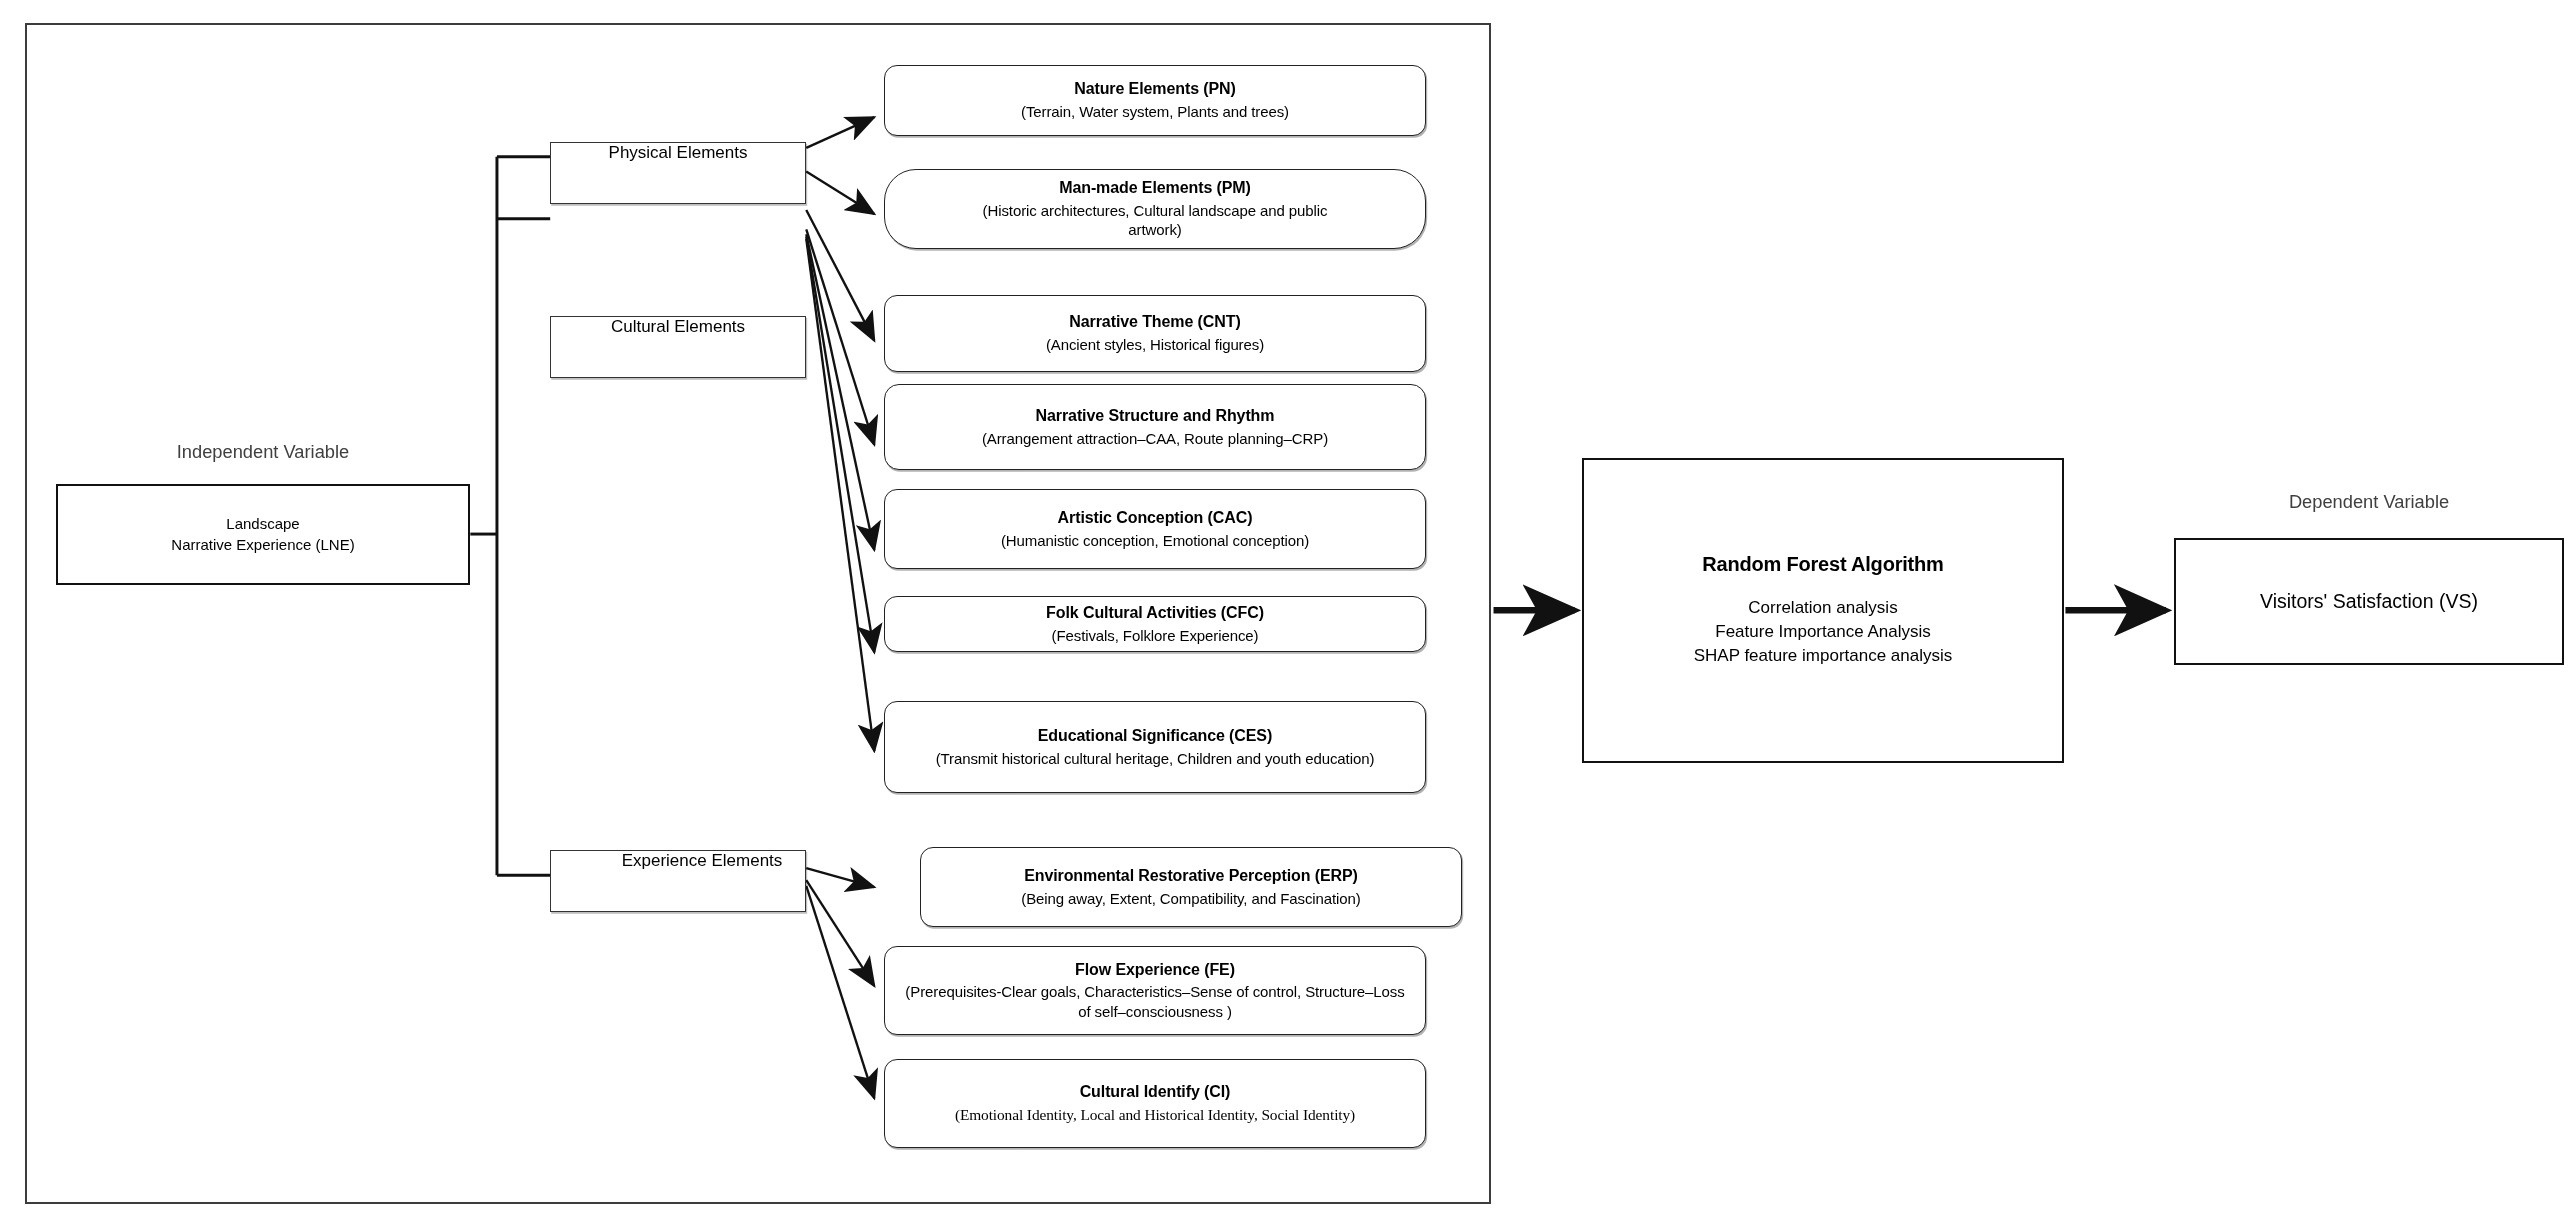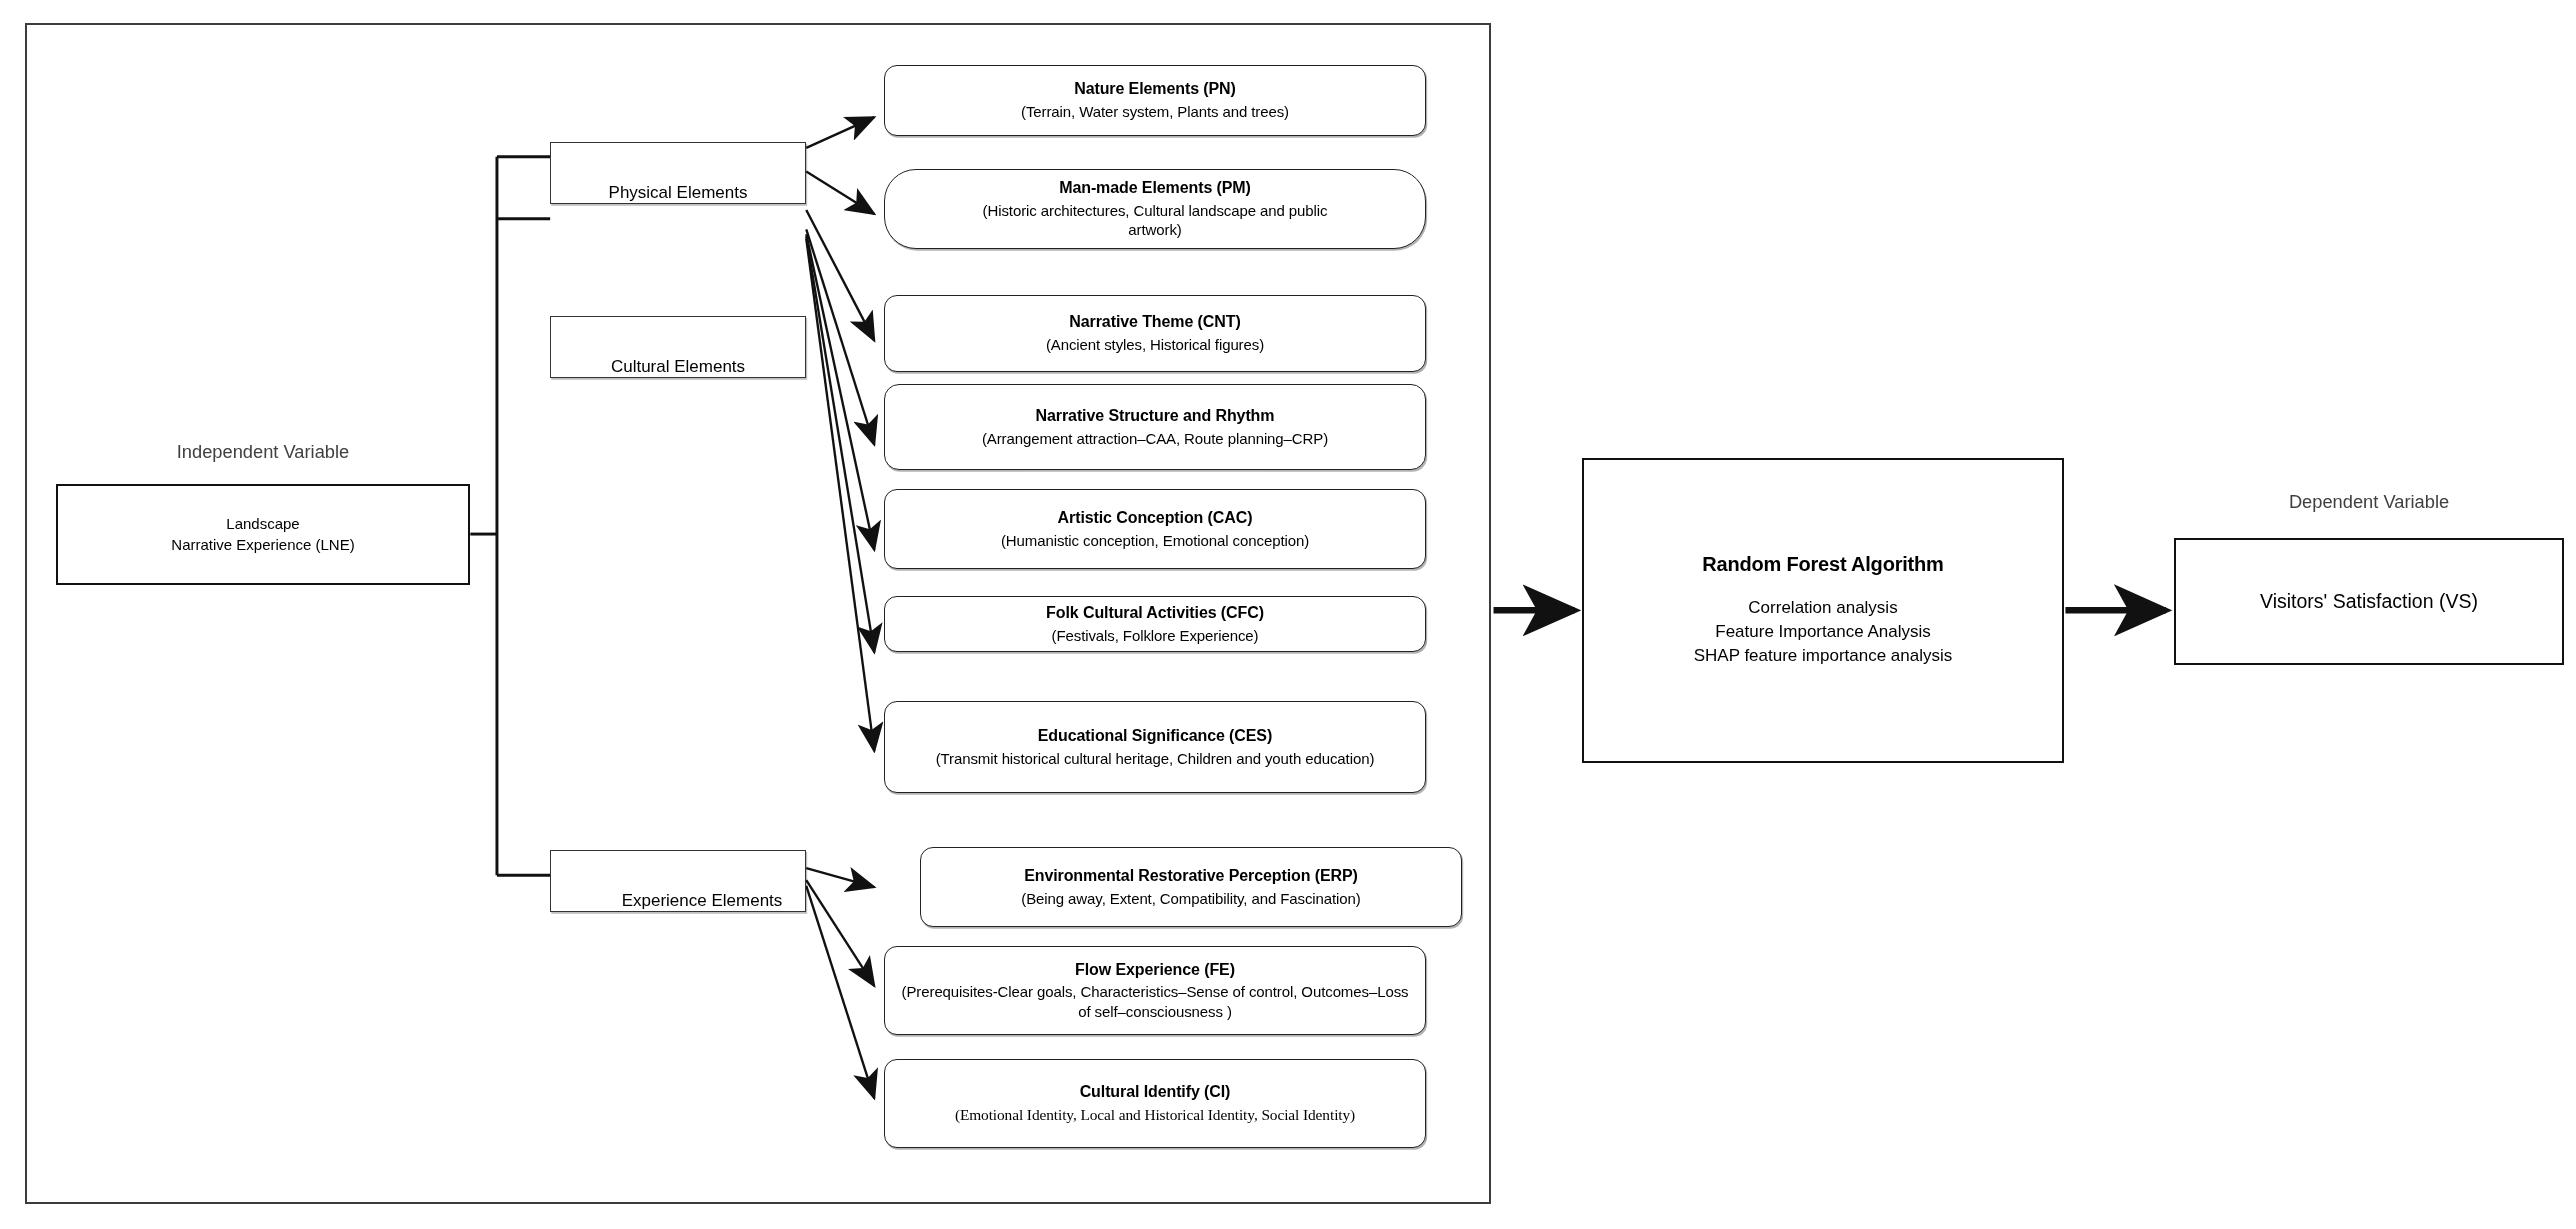--- a/index.html
+++ b/index.html
@@ -71,21 +71,21 @@
     font-size:18.3px;
     color:#404040;
     text-align:center;
     white-space:nowrap;
   }
 
   
   .cat-box{
     border:1.8px solid #333333;
     background:#ffffff;
-    display:flex;align-items:flex-end;justify-content:center;
+    display:flex;align-items:flex-start;justify-content:center;
     font-size:17px;
     color:#000000;
     box-shadow:1.2px 1.8px 0 rgba(0,0,0,0.25);
   }
 
   
   #iv-box{
     left:56px; top:484px; width:414px; height:101px;
     font-size:15px;line-height:1.35;
   }
@@ -197,21 +197,21 @@
     <div class="sub" style="max-width:515px;">(Transmit historical cultural heritage, Children and youth education)</div>
   </div>
 
   <div class="abs rnd-box" style="left:920px;top:847px;width:542px;height:80px;">
     <div class="title">Environmental Restorative Perception (ERP)</div>
     <div class="sub">(Being away, Extent, Compatibility, and Fascination)</div>
   </div>
 
   <div class="abs rnd-box" style="left:884px;top:946px;width:542px;height:89px;">
     <div class="title">Flow Experience (FE)</div>
-    <div class="sub" style="max-width:515px;">(Prerequisites-Clear goals, Characteristics–Sense of control, Outcomes–Loss of self–consciousness )</div>
+    <div class="sub" style="max-width:515px;">(Prerequisites-Clear goals, Characteristics–Sense of control, Structure–Loss of self–consciousness )</div>
   </div>
 
   <div class="abs rnd-box serif" style="left:884px;top:1059px;width:542px;height:89px;">
     <div class="title">Cultural Identify (CI)</div>
     <div class="sub" style="max-width:521px;">(Emotional Identity, Local and Historical Identity, Social Identity)</div>
   </div>
 
   <div class="abs sq-box" id="rf-box">
     <div class="rf-title">Random Forest Algorithm</div>
     <div class="rf-line">Correlation analysis</div>

